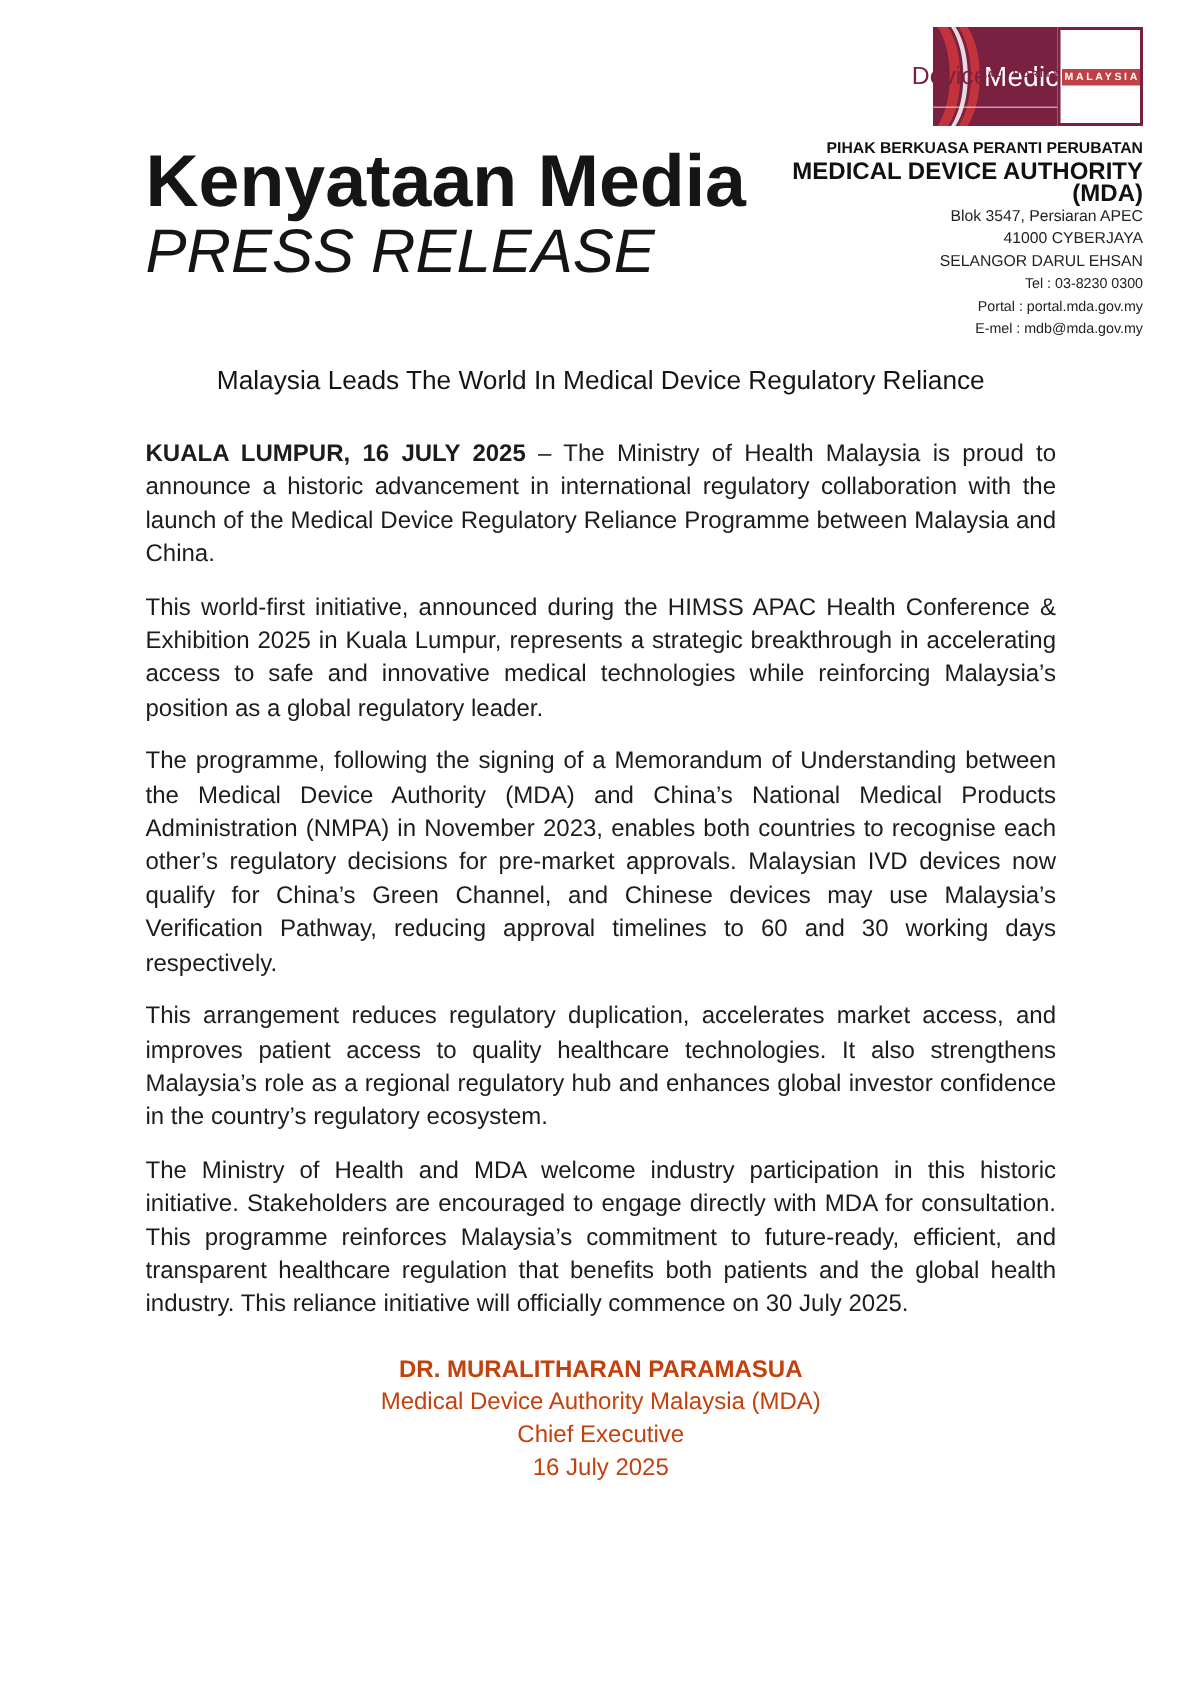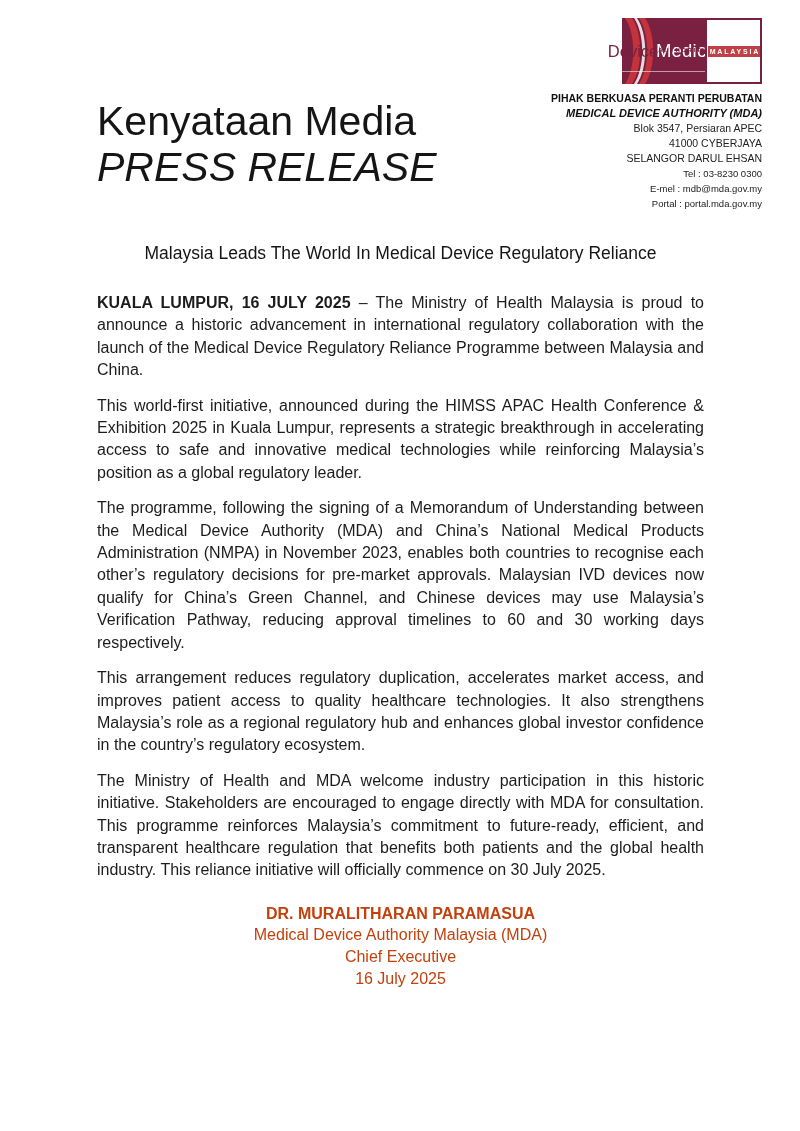--- a/index.html
+++ b/index.html
@@ -17,22 +17,22 @@
     overflow: hidden;
   }
 
   
   .masthead {
     position: absolute;
     left: 97px;
     top: 98px;
   }
   .masthead .line1 {
-    font-size: 41px;
-    font-weight: normal;
+    font-size: 49px;
+    font-weight: bold;
     line-height: 46px;
     color: #151515;
     letter-spacing: 0px;
   }
   .masthead .line2 {
     font-size: 41px;
     font-style: italic;
     font-weight: normal;
     line-height: 46px;
     color: #151515;
@@ -110,23 +110,22 @@
     text-align: center;
     padding: 2px 0 2px 2px;
   }
   .address-block { line-height: 15px; }
   .address-block .lh-bold {
     font-size: 10.5px;
     font-weight: bold;
     color: #111;
   }
   .address-block .lh-bold-italic {
-    font-size: 11px;
-    font-weight: bold;
-    font-style: italic;
+    font-size: 16px;
+    font-weight: bold;
     color: #111;
   }
   .address-block .lh-line {
     font-size: 10.5px;
     color: #222;
   }
   .address-block .lh-contact {
     font-size: 9.5px;
     color: #222;
   }
@@ -188,22 +187,22 @@
         <span class="malaysia-band">MALAYSIA</span>
       </div>
     </div>
     <div class="address-block">
       <div class="lh-bold">PIHAK BERKUASA PERANTI PERUBATAN</div>
       <div class="lh-bold-italic">MEDICAL DEVICE AUTHORITY (MDA)</div>
       <div class="lh-line">Blok 3547, Persiaran APEC</div>
       <div class="lh-line">41000 CYBERJAYA</div>
       <div class="lh-line">SELANGOR DARUL EHSAN</div>
       <div class="lh-contact">Tel : 03-8230 0300</div>
+      <div class="lh-contact">Portal : portal.mda.gov.my</div>
       <div class="lh-contact">E-mel : mdb@mda.gov.my</div>
-      <div class="lh-contact">Portal : portal.mda.gov.my</div>
     </div>
   </div>
 
   <div class="content">
     <div class="doc-title">Malaysia Leads The World In Medical Device Regulatory Reliance</div>
 
     <div class="body-text">
       <p><span class="lead">KUALA LUMPUR, 16 JULY 2025</span><span> – The Ministry of Health Malaysia is proud to announce a historic advancement in international regulatory collaboration with the launch of the Medical Device Regulatory Reliance Programme between Malaysia and China.</span></p>
       <p>This world-first initiative, announced during the HIMSS APAC Health Conference &amp; Exhibition 2025 in Kuala Lumpur, represents a strategic breakthrough in accelerating access to safe and innovative medical technologies while reinforcing Malaysia’s position as a global regulatory leader.</p>
       <p>The programme, following the signing of a Memorandum of Understanding between the Medical Device Authority (MDA) and China’s National Medical Products Administration (NMPA) in November 2023, enables both countries to recognise each other’s regulatory decisions for pre-market approvals. Malaysian IVD devices now qualify for China’s Green Channel, and Chinese devices may use Malaysia’s Verification Pathway, reducing approval timelines to 60 and 30 working days respectively.</p>

